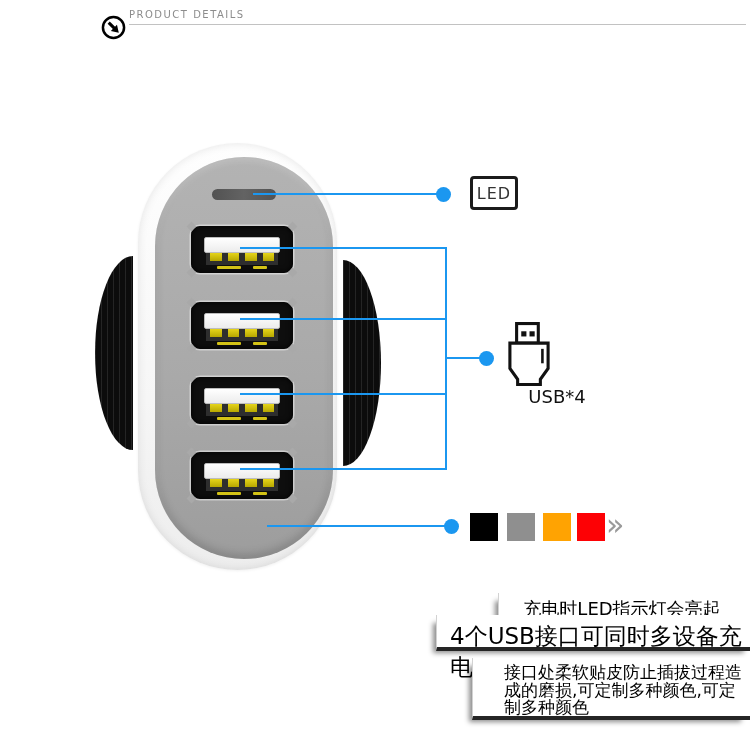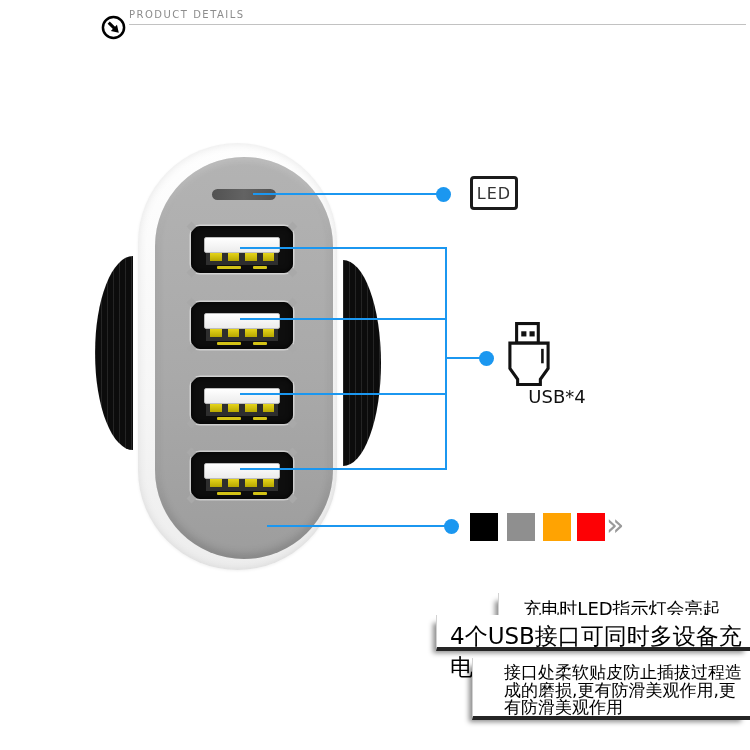--- a/index.html
+++ b/index.html
@@ -197,15 +197,15 @@
   <div class="dot" style="left:444px; top:519px;"></div>
 
   <div class="swatch sw0" style="background-color: rgb(0, 0, 0);"></div>
   <div class="swatch sw1" style="background-color: rgb(143, 143, 143);"></div>
   <div class="swatch sw2" style="background-color: rgb(255, 163, 2);"></div>
   <div class="swatch sw3" style="background-color: rgb(253, 1, 5);"></div>
   <div class="sw-more">»</div>
 
   <div class="feature f1">充电时LED指示灯会亮起</div>
   <div class="feature f2">4个USB接口可同时多设备充电</div>
-  <div class="feature f3">接口处柔软贴皮防止插拔过程造成的磨损,更有防滑美观作用,更有防滑美观作用</div>
+  <div class="feature f3">接口处柔软贴皮防止插拔过程造成的磨损,可定制多种颜色,可定制多种颜色</div>
 
 </div>
 
 </body></html>

